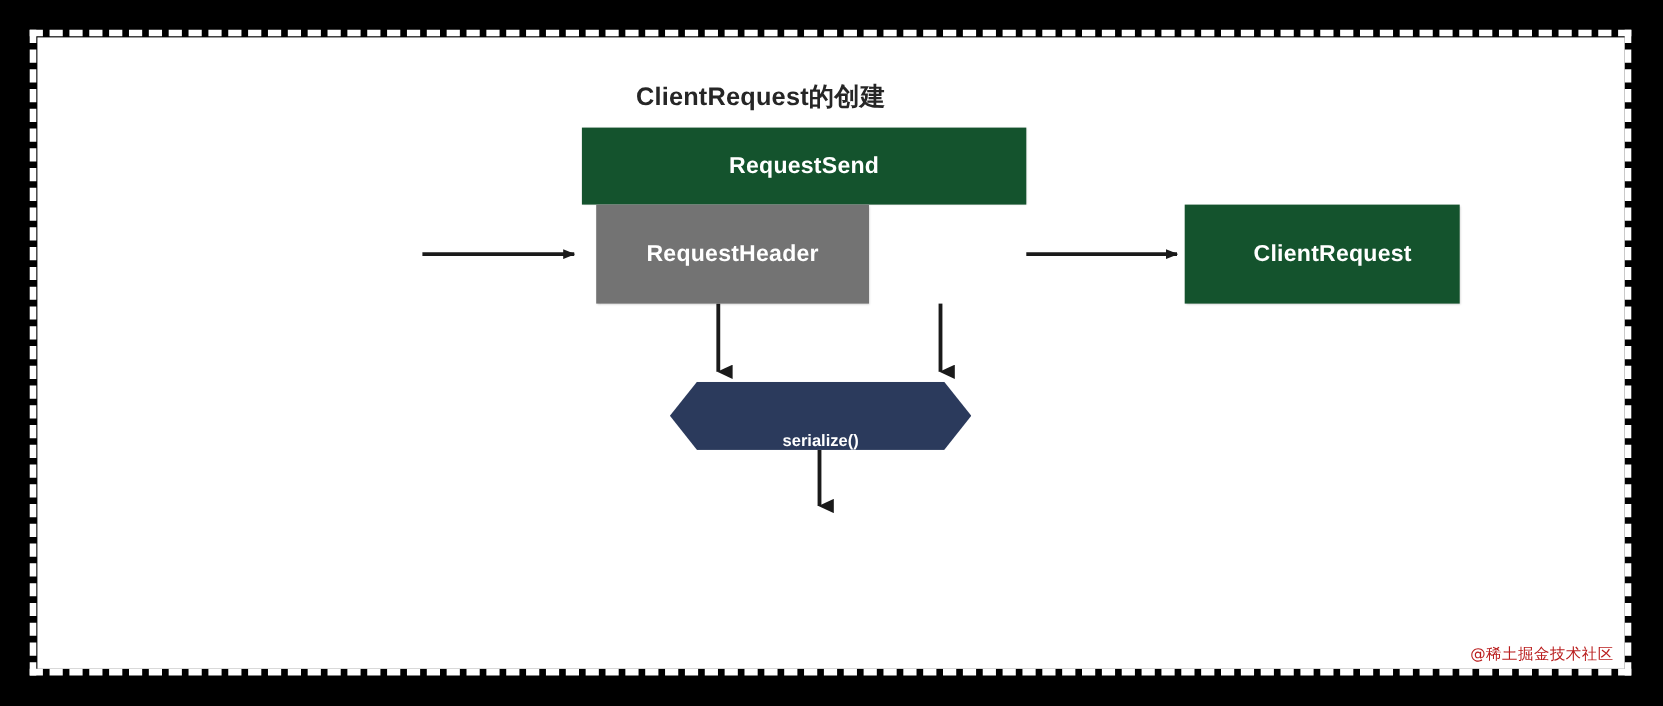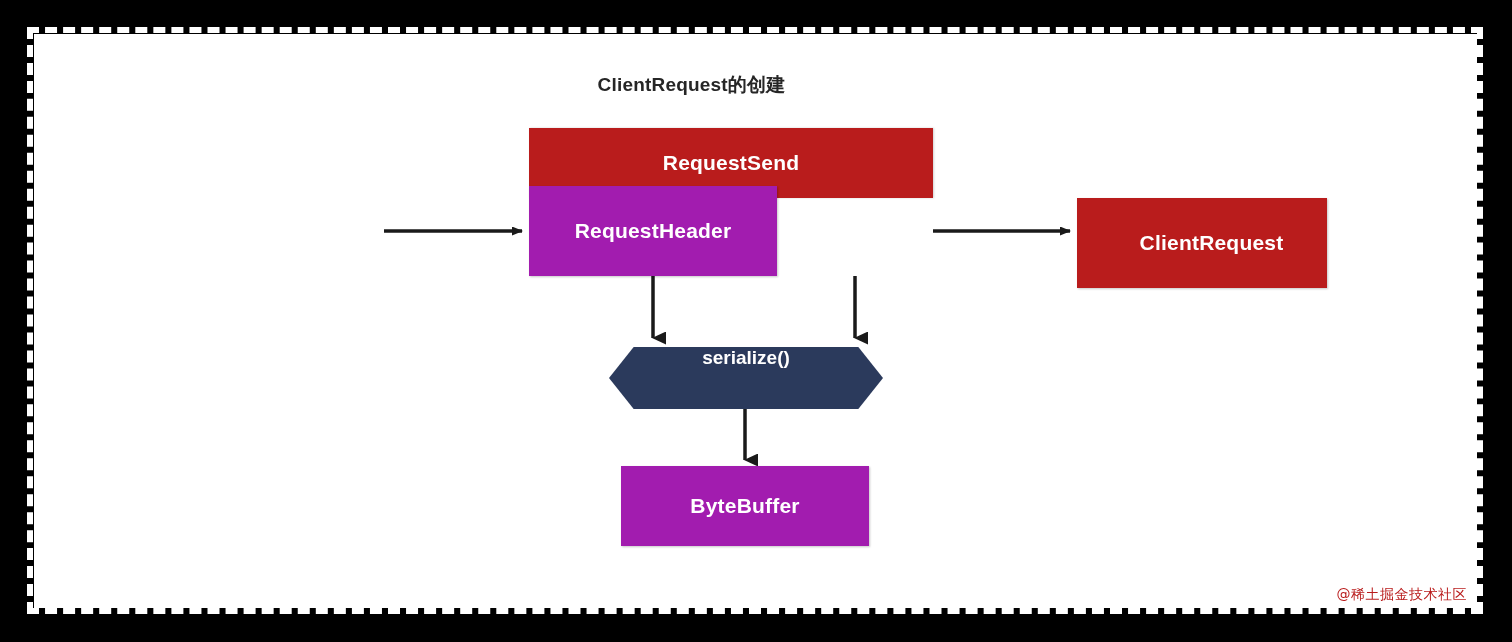--- a/index.html
+++ b/index.html
@@ -44,21 +44,21 @@
     overflow: hidden;
   }
 
   
   .diagram-title {
     position: absolute;
     left: 0;
     top: 38px;
     width: 100%;
     text-align: center;
-    font-size: 19px;
+    font-size: 23px;
     font-weight: bold;
     color: #262626;
     letter-spacing: 0.2px;
   }
   .diagram-title .title-shift {
     position: relative;
     left: -64px;
   }
 
   
@@ -66,27 +66,27 @@
     position: absolute;
     box-sizing: border-box;
     display: flex;
     align-items: center;
     justify-content: center;
     font-weight: bold;
     letter-spacing: 0.2px;
     box-shadow: 1px 1px 2px rgba(0,0,0,0.22);
   }
   .node-navy {
-    background: #b91c1c;
+    background: #14532d;
     color: #ffffff;
-    margin-top: 12px;
   }
   .node-slate {
-    background: #a21caf;
+    background: #737373;
     color: #ffffff;
+    margin-left: 13px;
   }
   .node-light {
     background: #efefef;
     color: #141414;
   }
 
   
   #node-metadata-request {
     left: 100px;
     top: 152px;
@@ -136,24 +136,24 @@
 
   
   #node-serialize {
     position: absolute;
     left: 575px;
     top: 313px;
     width: 274px;
     height: 62px;
     background: #2b3a5c;
     color: #ffffff;
-    font-size: 19px;
+    font-size: 15px;
     font-weight: bold;
     display: flex;
-    align-items: flex-start;
+    align-items: flex-end;
     justify-content: center;
     clip-path: polygon(9% 0%, 91% 0%, 100% 50%, 91% 100%, 9% 100%, 0% 50%);
     filter: drop-shadow(1px 1px 2px rgba(0,0,0,0.25));
   }
 
   #node-byte-buffer {
     left: 587px;
     top: 432px;
     width: 248px;
     height: 80px;
@@ -237,20 +237,17 @@
     </div>
 
     <div class="node node-navy" id="node-client-request">
       <span>ClientRequest</span>
     </div>
 
     <div id="node-serialize">
       <span>serialize()</span>
     </div>
 
-    <div class="node node-slate" id="node-byte-buffer">
-      <span>ByteBuffer</span>
-    </div>
 
     <div class="watermark">@稀土掘金技术社区</div>
 
   </div>
 </div>
 
 </body></html>

